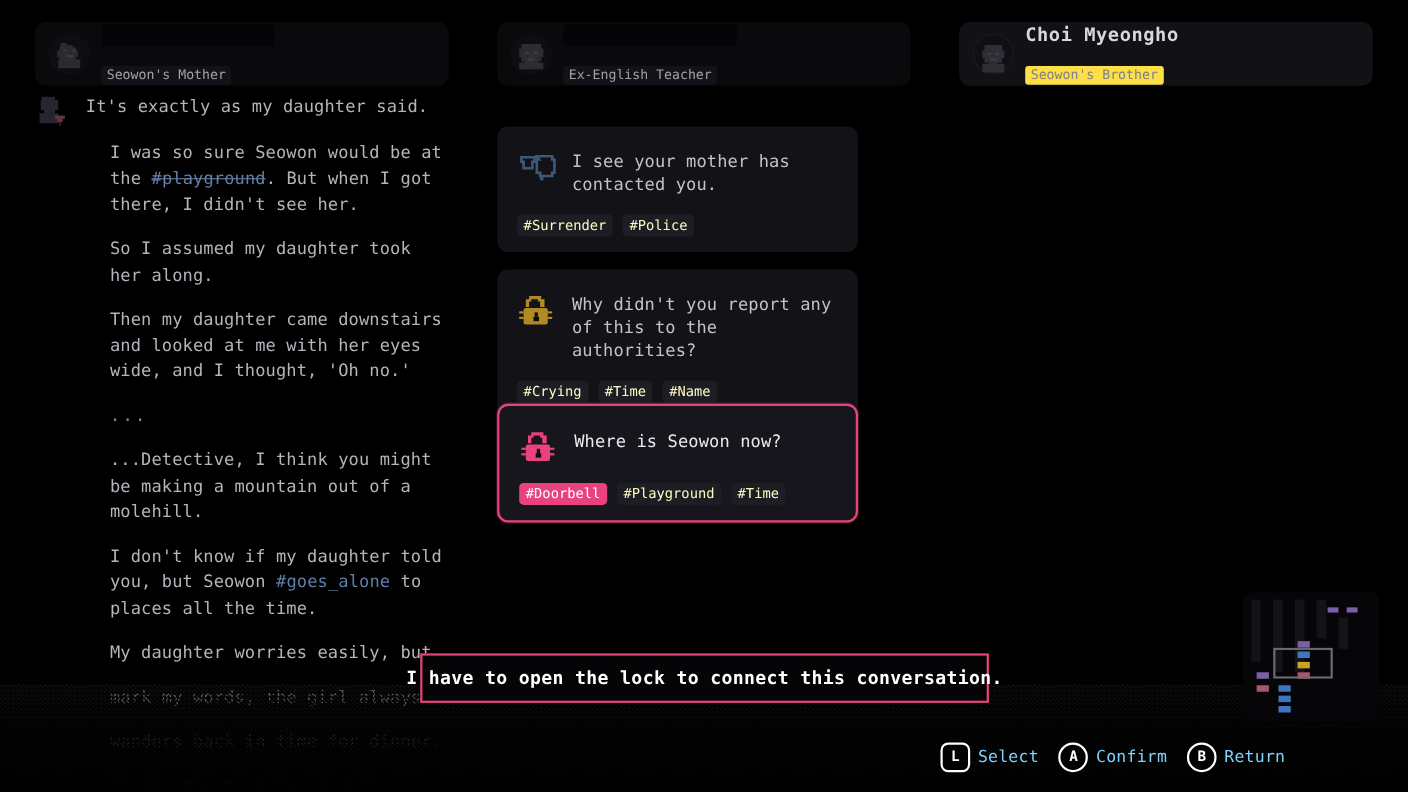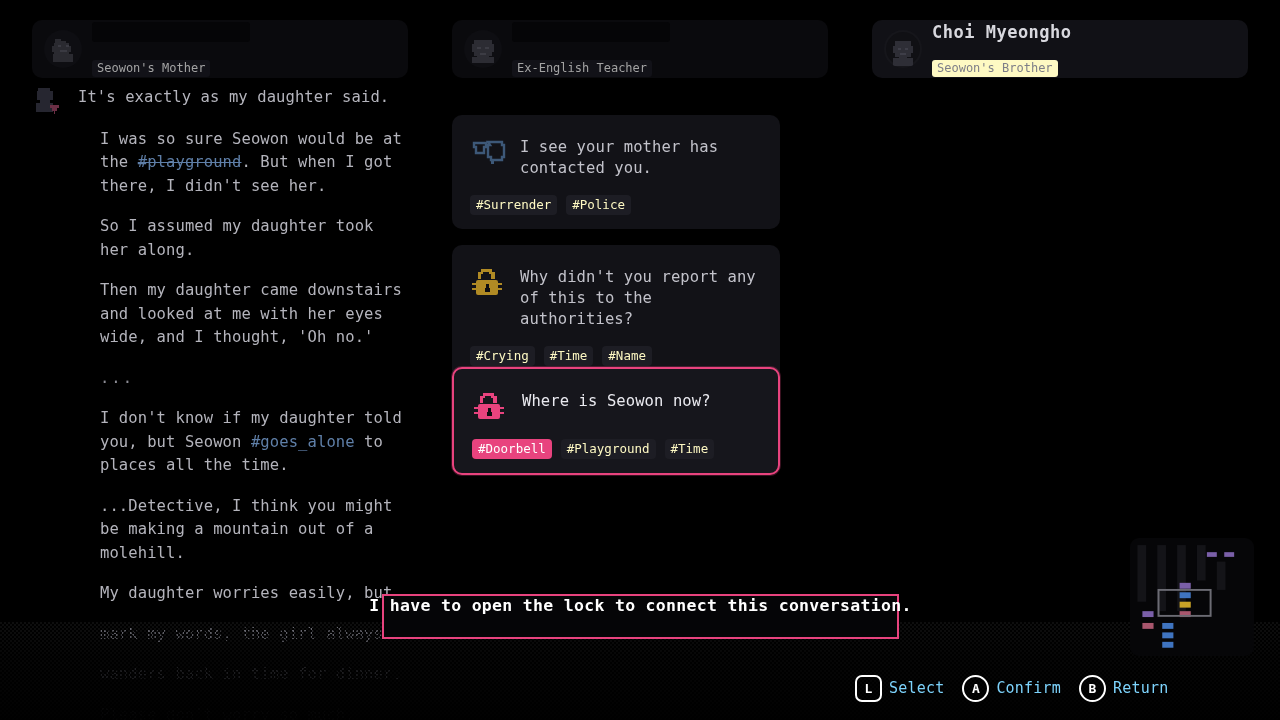--- a/index.html
+++ b/index.html
@@ -47,21 +47,21 @@
     color:transparent;
     background:#070709;
     border-radius:3px;
     align-self:flex-start;
     padding:0 4px;
     user-select:none;
   }
   .person-role {
     font-size:12px; line-height:15px;
     color:#7e7e88;
-    background:#fef9c3;
+    background:#fde047;
     border-radius:3px;
     align-self:flex-start;
     padding:1px 5px;
   }
   .person-head.dim .person-role { color:#a3a3a3; background:#121218; }
   .person-head.dim .person-name.redacted { background:#050507; }
 
   
   #transcript {
     position:absolute; top:86px; left:0; width:376px; bottom:0;
@@ -121,21 +121,21 @@
   }
   .tag.active { background:#e8437e; color:#ffffff; }
 
   
   #tooltip {
     position:absolute; left:382px; top:594px;
     width:517px; height:45px;
     background:#050507;
     border:2px solid #e8437e;
     border-radius:0;
-    display:flex; justify-content:center;
+    display:flex; align-items:center; justify-content:center;
     z-index:40;
   }
   #tooltip span {
     font-size:16.5px; font-weight:bold; color:#ffffff;
     letter-spacing:0.3px; white-space:nowrap;
   }
 
   
   #dither {
     position:absolute; left:0; right:0; bottom:0; height:98px;
@@ -213,22 +213,22 @@
                 <path d="M18 19 h9 v3 h-2 v3 h-2 v3 h-1 v-3 h-2 v-3 h-2 z"></path>
               </g>
             </svg>
           </div>
           <div class="tline f0 first">It's exactly as my daughter said.</div>
         </div>
         <div class="tline f0">I was so sure Seowon would be at the <a class="tag-link struck" href="#">#playground</a>. But when I got there, I didn't see her.</div>
         <div class="tline f0">So I assumed my daughter took her along.</div>
         <div class="tline f0">Then my daughter came downstairs and looked at me with her eyes wide, and I thought, 'Oh no.'</div>
         <div class="tline f0 ellipsis">...</div>
+        <div class="tline f0">...Detective, I think you might be making a mountain out of a molehill.</div>
         <div class="tline f0">I don't know if my daughter told you, but Seowon <a class="tag-link" href="#">#goes_alone</a> to places all the time.</div>
-        <div class="tline f0">...Detective, I think you might be making a mountain out of a molehill.</div>
         <div class="tline f0">My daughter worries easily, but</div>
         <div class="tline f2">mark my words, the girl always</div>
         <div class="tline f3">wanders back in time for dinner.</div>
         <div class="tline f4">Please don't worry so much.</div>
       </div>
   </div>
 
   <div class="col" id="col-mid">
 
     <div class="person-head dim">

